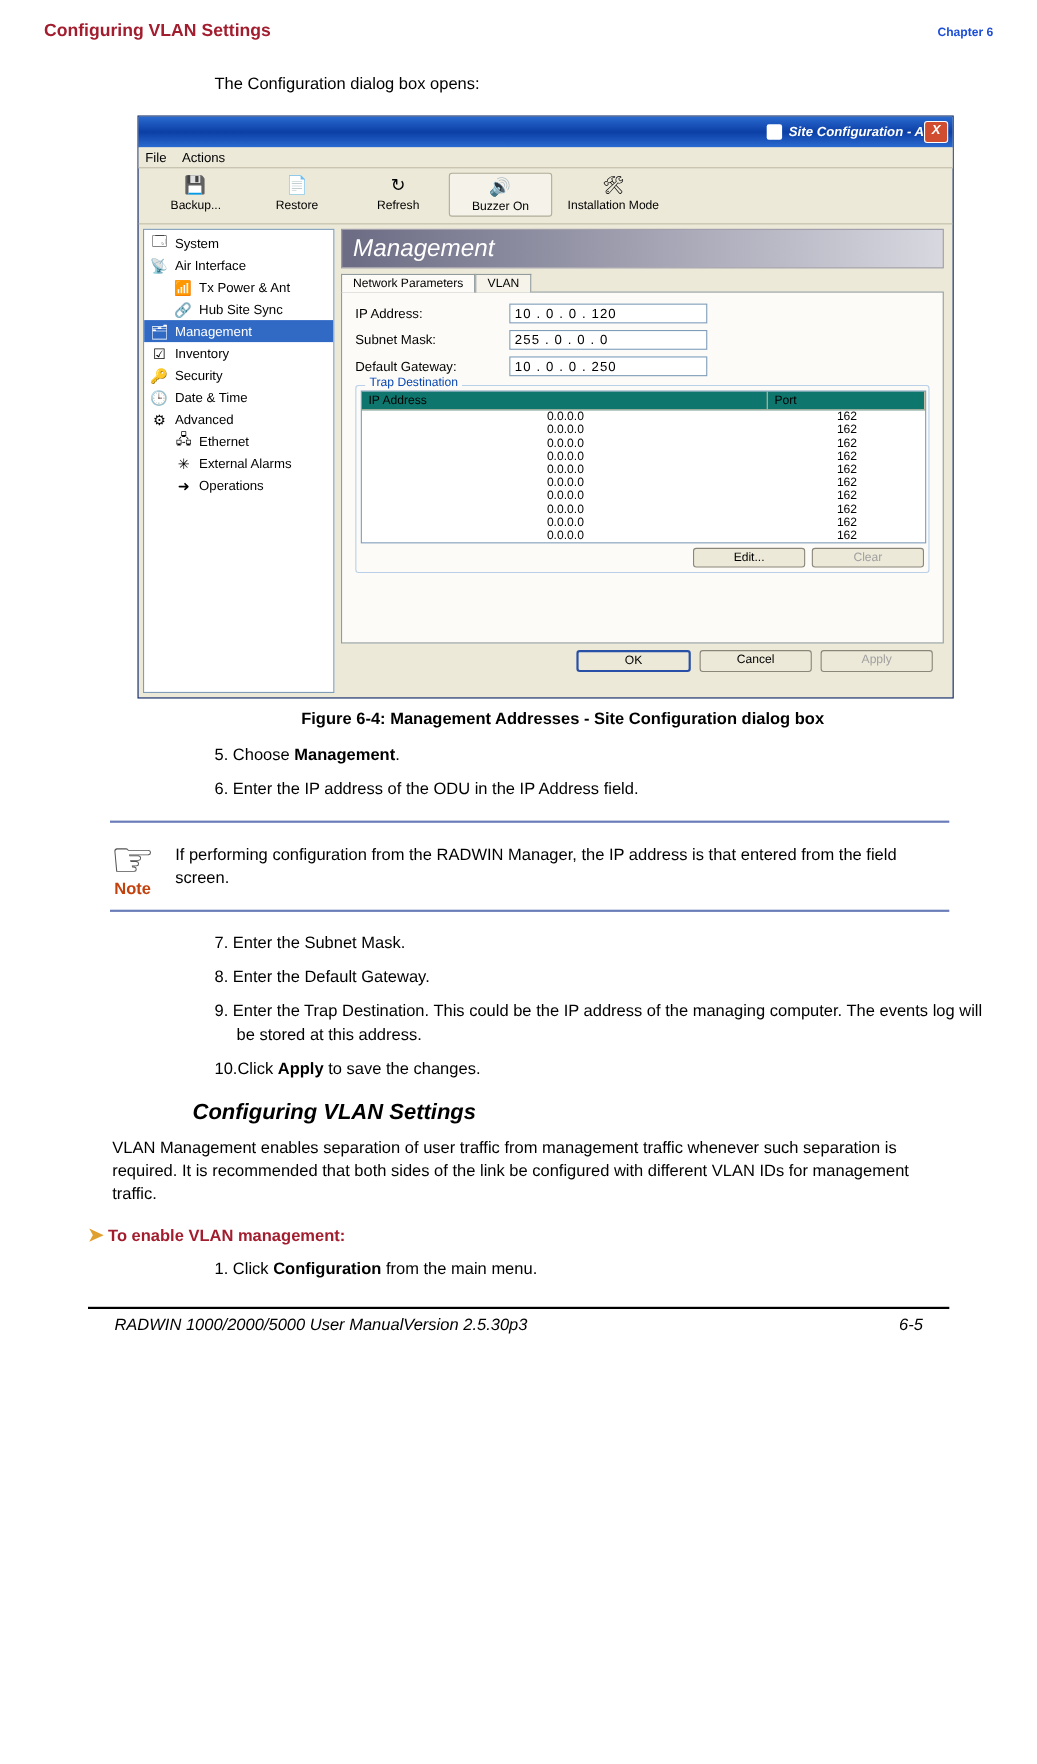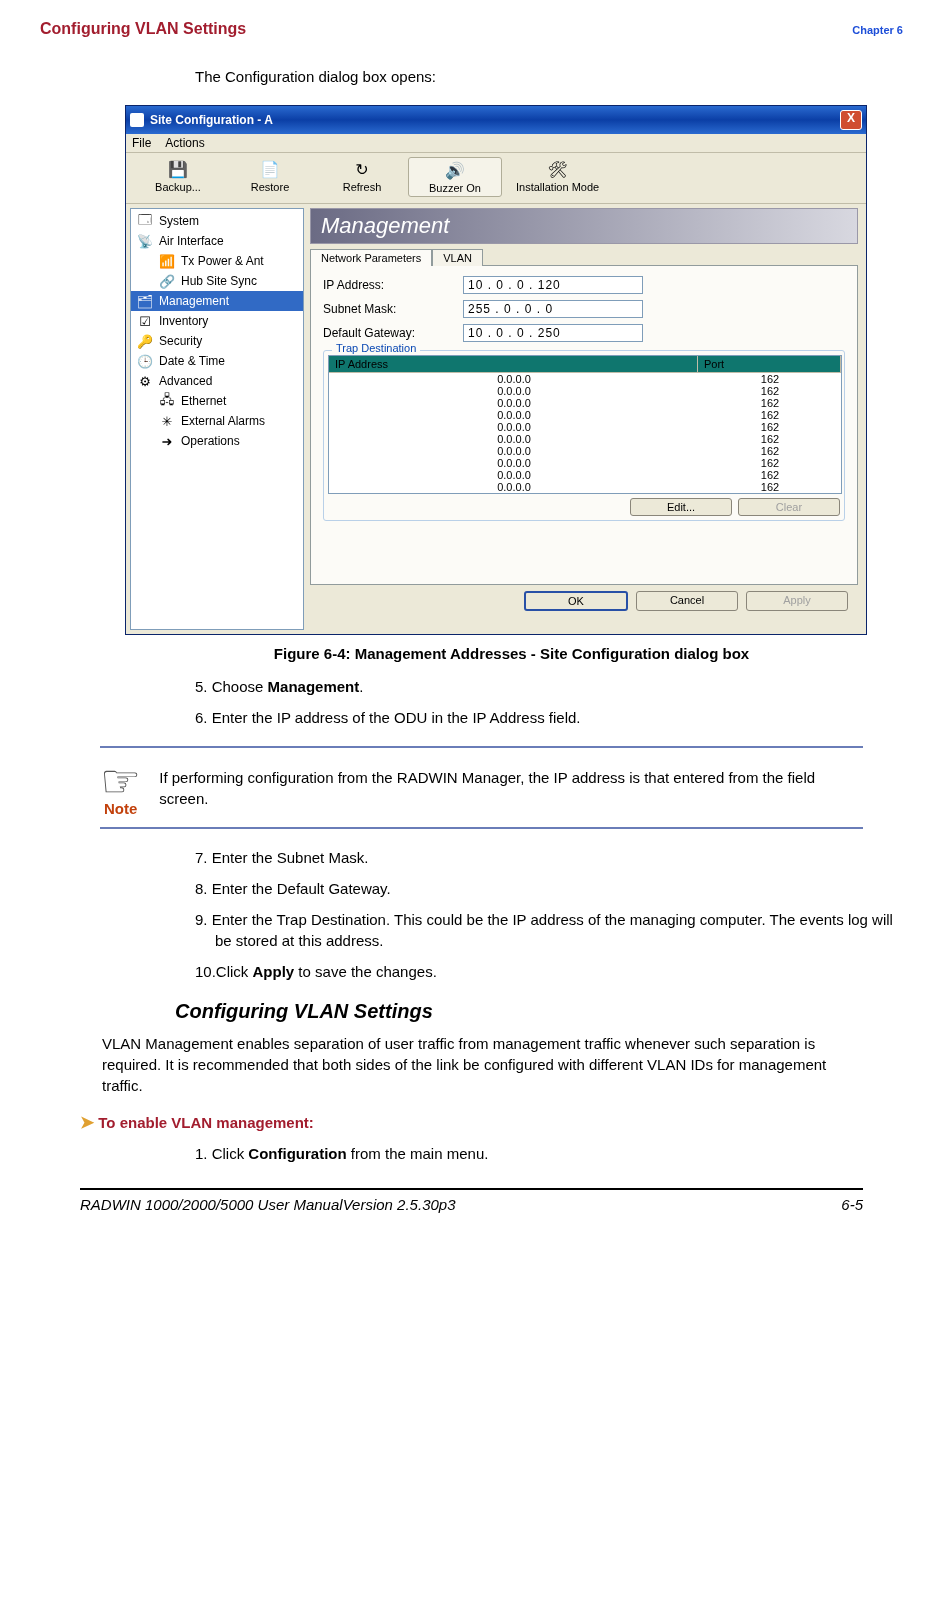--- a/index.html
+++ b/index.html
@@ -47,23 +47,24 @@
     border: 1px solid #0a246a;
     font-family: Tahoma, Verdana, sans-serif;
     font-size: 12px;
     background: #ece9d8;
   }
   .titlebar {
     background: linear-gradient(to bottom, #2a6ad0, #0b3fa6 50%, #2a6ad0);
     color: #fff;
     display: flex;
     align-items: center;
-    justify-content: space-between;
+    justify-content: flex-end;
     padding: 3px 4px;
     height: 22px;
+    font-style: italic;
   }
   .titlebar-left {
     display: flex;
     align-items: center;
     gap: 6px;
     font-weight: bold;
   }
   .titlebar-icon {
     width: 14px;
     height: 14px;
@@ -350,21 +351,21 @@
     font-size:17px;
     margin-right:4px;
   }
   .footer-rule{
     border-top:2px solid #000;
     margin:24px 40px 6px 40px;
   }
   .footer-row{
     display:flex;
     justify-content:space-between;
-    margin:0 40px;
+    margin:0 64px;
     font-size:15px;
     font-style:italic;
   }
 </style>
 </head>
 <body>
 
 <div class="page">
   <div class="header-row">
     <span class="header-left">Configuring VLAN Settings</span>

